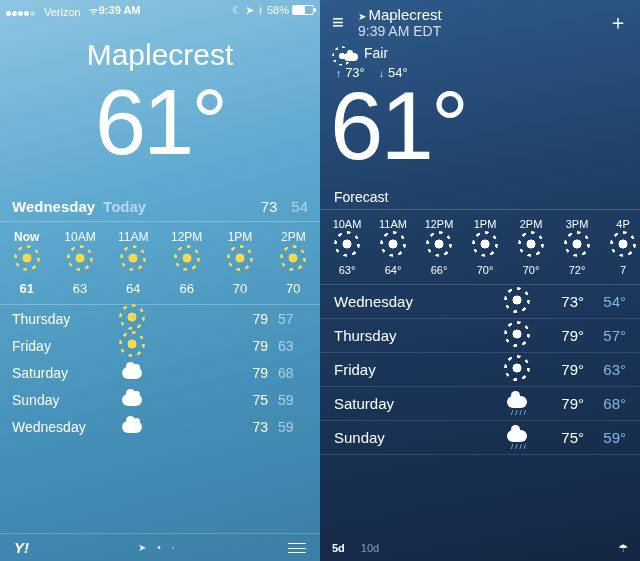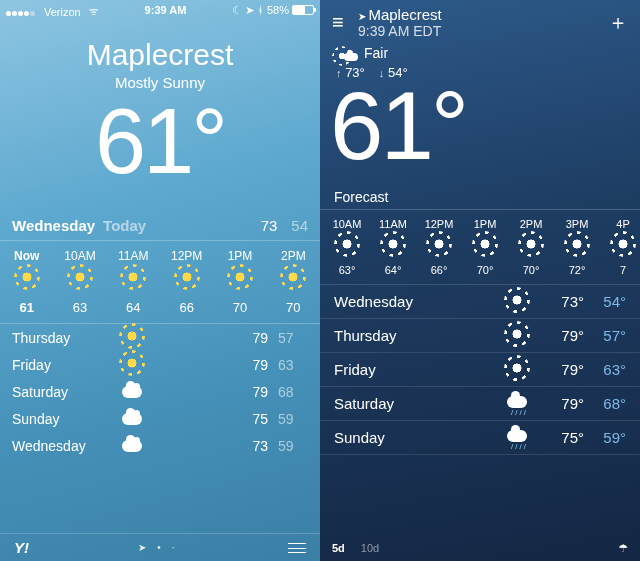--- a/index.html
+++ b/index.html
@@ -2,21 +2,21 @@
 <html><head>
 <meta charset="utf-8">
 <style>
 *{margin:0;padding:0;box-sizing:border-box;font-family:-apple-system,Helvetica Neue,Arial,sans-serif;-webkit-font-smoothing:antialiased}
 body{width:640px;height:561px;display:flex;background:#fff}
 .phone{height:561px;color:#fff;position:relative;overflow:hidden}
 .phone-left{width:320px;background:linear-gradient(165deg,#8ec5e2 0%,#5ea9cf 35%,#4590b8 70%,#3a7fa5 100%)}
 .phone-right{width:320px;background:linear-gradient(170deg,#2d5a8a 0%,#1e3d63 40%,#142744 100%)}
 .statusbar{height:20px;display:flex;align-items:center;padding:0 6px;font-size:11px;font-weight:500}
 .sb-left{display:flex;align-items:flex-end;gap:8px}
-.sb-center{flex:1;text-align:center;font-weight:600}
+.sb-center{flex:1;font-weight:600}
 .sb-right{display:flex;align-items:center;gap:3px}
 .dots span{display:inline-block;width:5px;height:5px;border-radius:50%;background:#fff;margin-right:1px}
 .dots span:last-child{background:rgba(255,255,255,.4)}
 .batt{width:22px;height:10px;border:1px solid #fff;border-radius:2px;position:relative}
 .batt::after{content:"";position:absolute;right:-3px;top:2px;width:2px;height:4px;background:#fff;border-radius:0 1px 1px 0}
 .batt i{display:block;height:100%;width:58%;background:#fff}
 .loc-header{text-align:center;margin-top:18px}
 .loc-name{font-size:30px;font-weight:300}
 .loc-cond{font-size:15px;font-weight:300;margin-top:2px}
 .big-temp{text-align:center;font-size:92px;font-weight:100;letter-spacing:-3px;margin-top:4px;line-height:1}
@@ -102,21 +102,20 @@
       <span>ᚼ</span>
       <span>58%</span>
       <span class="batt">
           <i></i>
         </span>
     </div>
   </div>
 
   <div class="loc-header">
     <div class="loc-name">Maplecrest</div>
-    <div class="loc-cond">Mostly Sunny</div>
   </div>
   <div class="big-temp">61°</div>
 
   <div class="today-row">
     <span class="day">Wednesday</span>
     <span class="today">Today</span>
     <span class="spacer"></span>
     <span class="hi">73</span>
     <span class="lo">54</span>
   </div>

